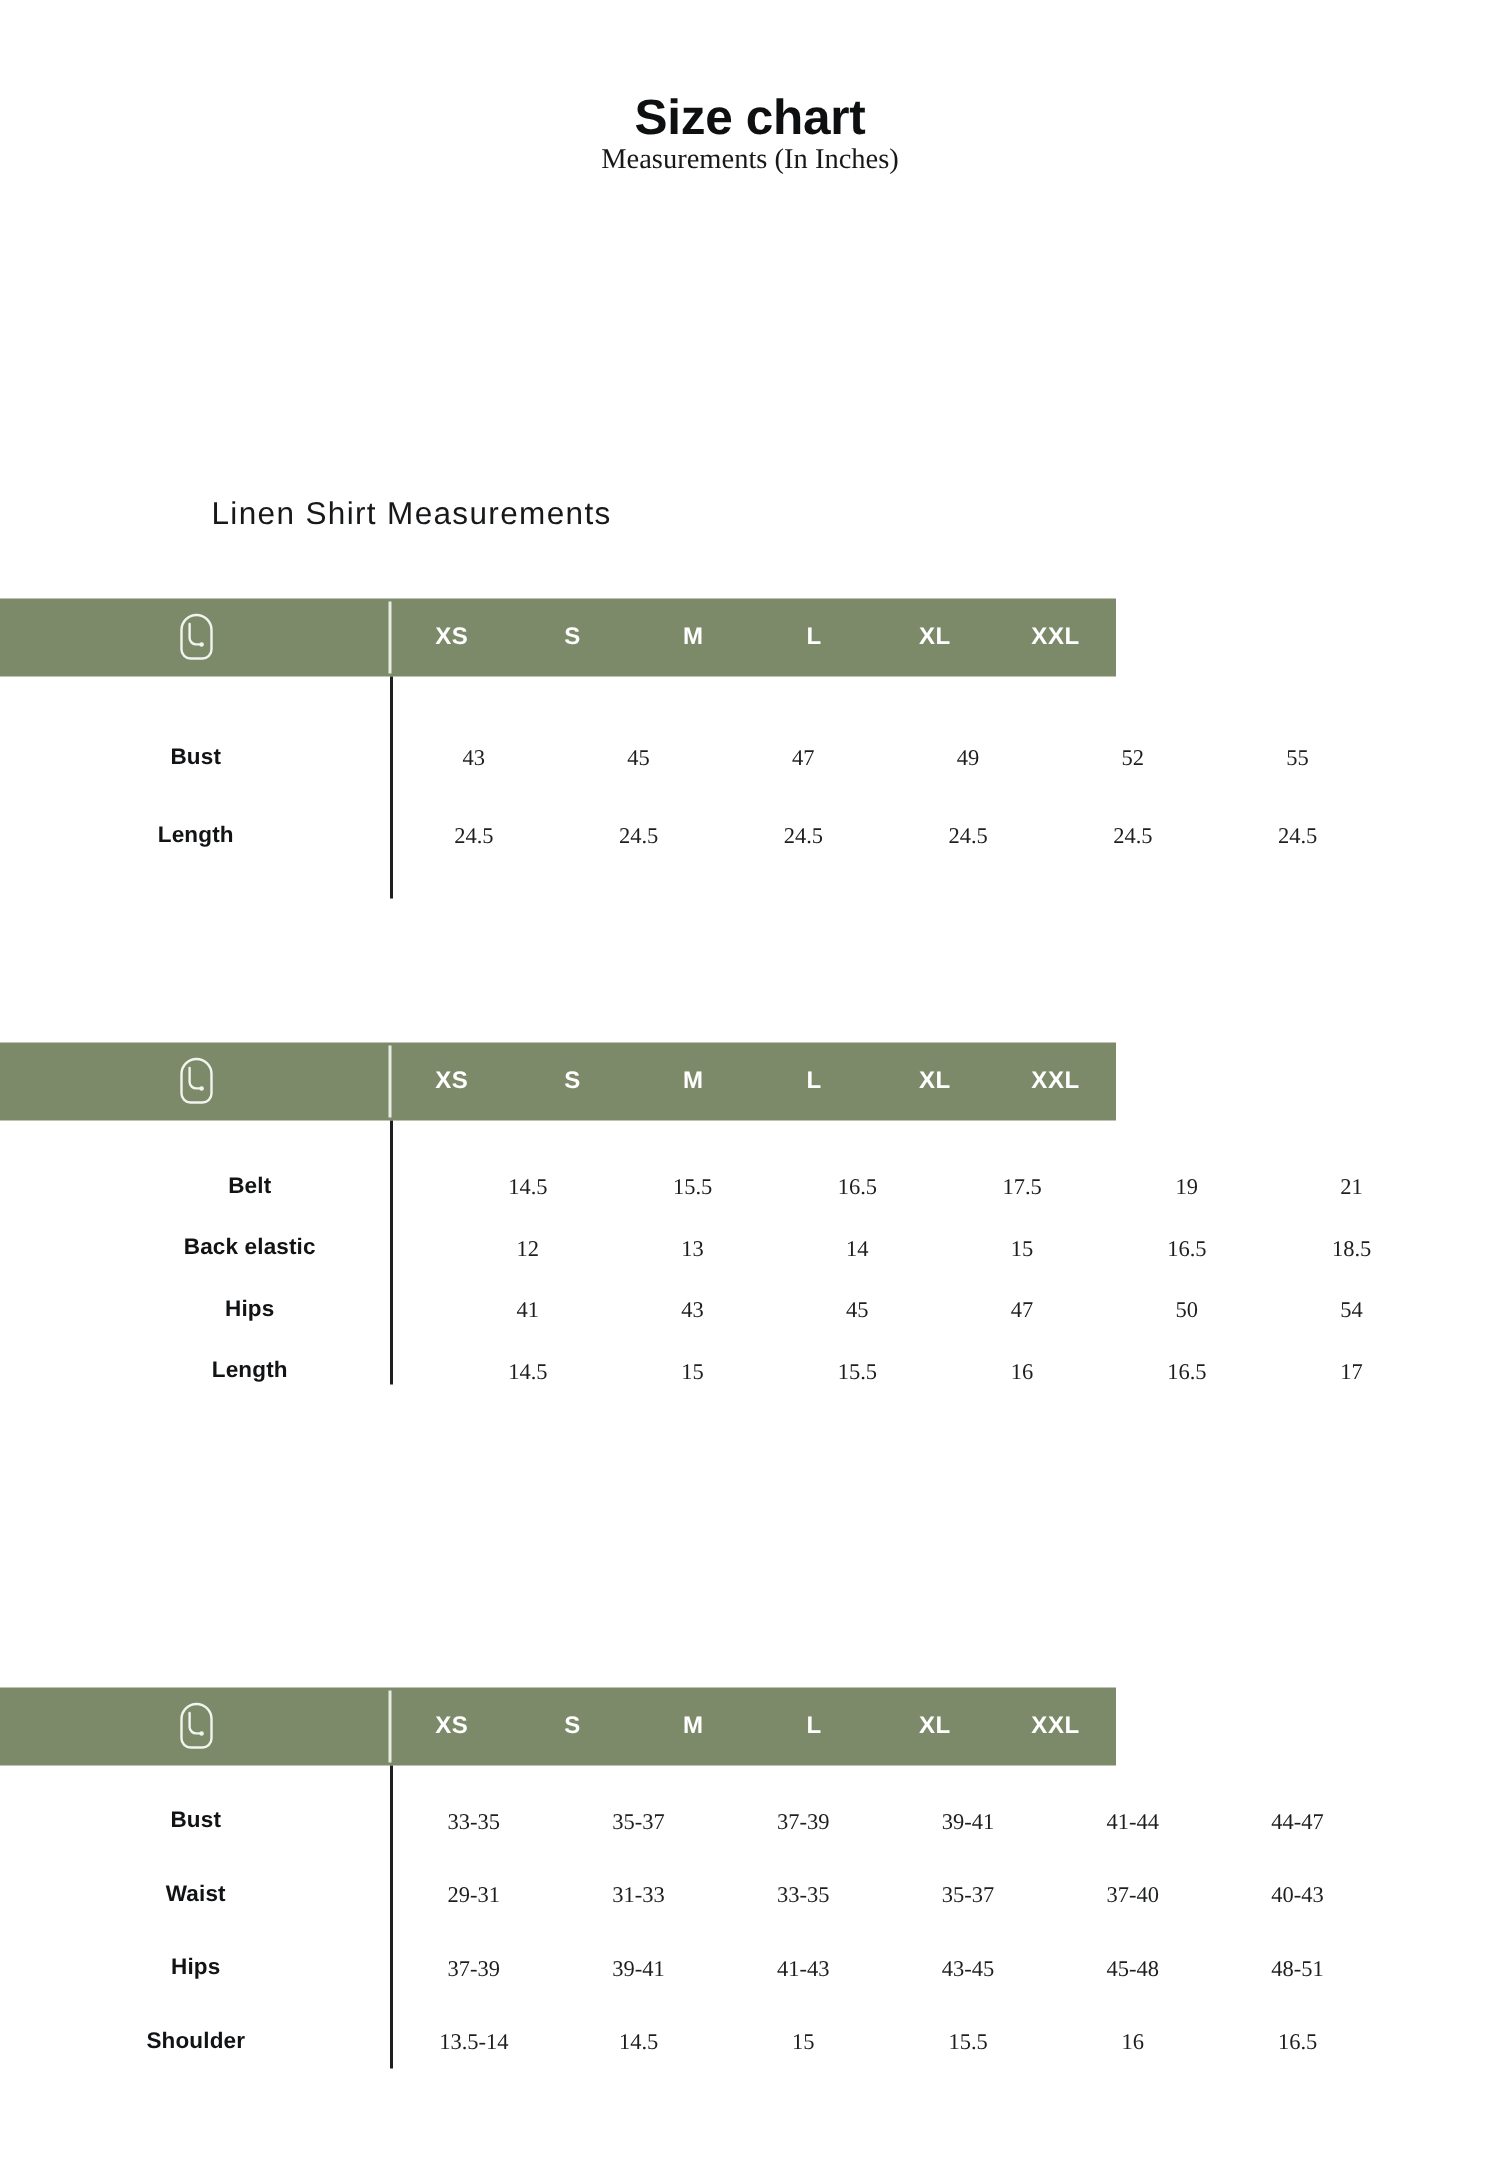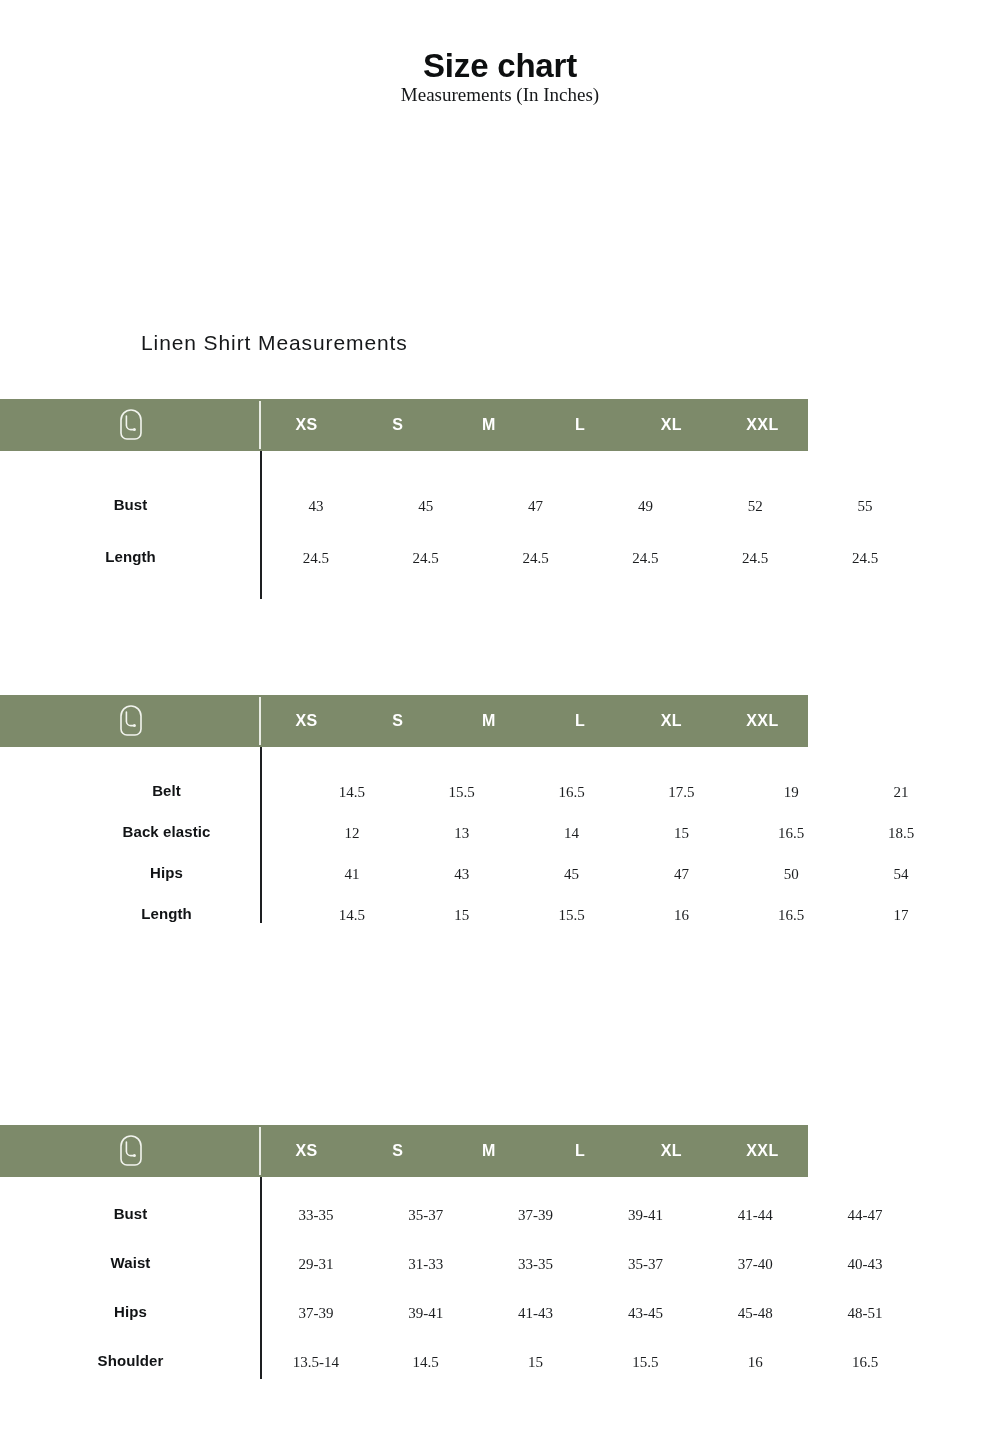--- a/index.html
+++ b/index.html
@@ -13,21 +13,21 @@
   body {
     font-family: "Liberation Sans", "DejaVu Sans", sans-serif;
     color: #16181a;
     position: relative;
     overflow: hidden;
   }
 
   
   .page-head {
     text-align: center;
-    padding-top: 48px;
+    padding-top: 60px;
   }
   .page-title {
     font-size: 33px;
     font-weight: bold;
     letter-spacing: -0.2px;
     color: #0d0f10;
     line-height: 1.1;
   }
   .sub-title {
     font-size: 25px;
@@ -63,21 +63,21 @@
     position: relative;
     width: 920px;
     margin-top: 0;
   }
 
   .table-head {
     display: flex;
     background: #7d8a6a;
     height: 52px;
     align-items: center;
-    width: 808px;
+    width: 744px;
   }
   .head-logo-cell {
     width: 261px;
     display: flex;
     align-items: center;
     justify-content: center;
     height: 52px;
     position: relative;
   }
   .head-logo-cell::after {

